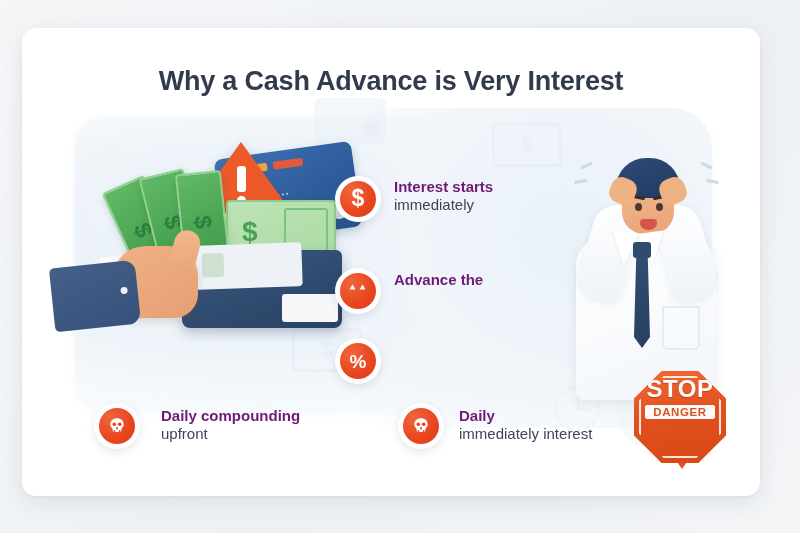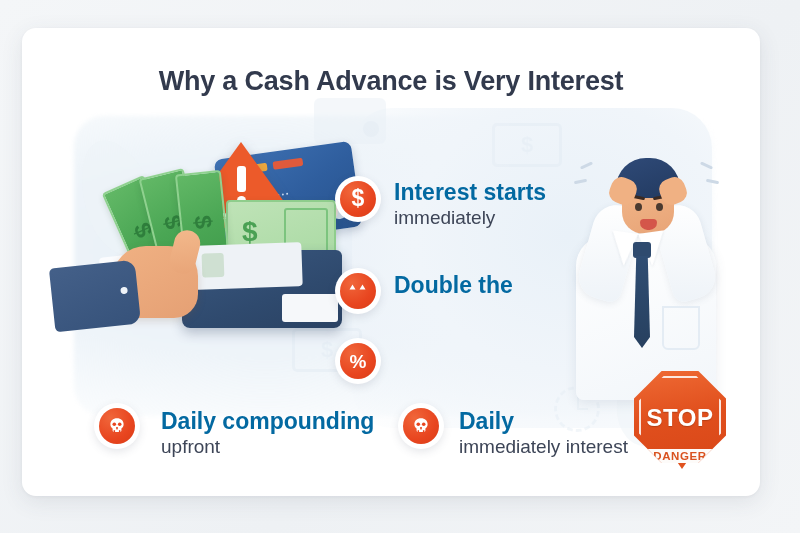--- a/index.html
+++ b/index.html
@@ -124,22 +124,22 @@
   }
   .disc .glyph-dollar { font-size: 23px; font-weight: bold; line-height: 1; margin-top: -1px;}
   .disc .glyph-pct    { font-size: 19px; font-weight: bold; line-height: 1;}
   .disc svg { display:block; }
 
   .btext {
     position: absolute;
     color: #2f3748;
     line-height: 1.22;
   }
-  .btext .l1 { font-weight: bold; font-size: 23px; display:block; color:#0369a1;}
-  .btext .l2 { font-weight: normal; font-size: 19px; display:block; color:#3d4557;}
+  .btext .l1 { font-weight: bold; font-size: 15px; display:block; color:#701a75;}
+  .btext .l2 { font-weight: normal; font-size: 15px; display:block; color:#3d4557;}
   .btext.single { font-size: 19.5px; color: #39414f; }
 
   
   .ill-left { position: absolute; left: 52px; top: 100px; width: 290px; height: 270px; }
 
   .cc {
     position: absolute; left: 145px; top: 22px;
     width: 138px; height: 86px;
     background: linear-gradient(150deg, #3f72b4 0%, #2f5e9e 55%, #27528c 100%);
     border-radius: 8px;
@@ -316,35 +316,35 @@
   .r-handL{position:absolute; left:60px; top:58px; width:26px;height:26px;background:#f0b183;border-radius:10px;transform:rotate(22deg);}
   .r-handR{position:absolute; left:110px; top:58px; width:26px;height:26px;background:#f0b183;border-radius:10px;transform:rotate(-22deg);}
   .stressline{position:absolute; width:13px;height:3px;background:#cdd9e6;border-radius:2px;}
 
   
   .stopsign{
     position:absolute; left:612px; top:343px;
     width:92px; height:92px;
     background: linear-gradient(170deg,#ef6a34 0%,#e04f1d 50%,#d94718 100%);
     clip-path: polygon(30% 0,70% 0,100% 30%,100% 70%,70% 100%,30% 100%,0 70%,0 30%);
-    display:flex; flex-direction:column; align-items:center; justify-content:flex-end;
+    display:flex; flex-direction:column; align-items:center; justify-content:flex-start;
     box-shadow: 0 4px 10px rgba(60,70,90,.20);
   }
   .stopsign .inner{
     position:absolute; left:5px; top:5px; right:5px; bottom:5px;
     clip-path: polygon(30% 0,70% 0,100% 30%,100% 70%,70% 100%,30% 100%,0 70%,0 30%);
     border: 2px solid rgba(255,255,255,0.85);
     box-sizing: border-box;
   }
   .stopsign .stop-t{
     position:relative; font-size:24px; font-weight:bold; color:#fff; letter-spacing:0.5px;
     text-shadow: 0 1px 1px rgba(140,50,15,.5); margin-top:4px;
   }
   .stopsign .danger-w{
-    position:relative; margin-top:17px; background:#fdfbf9; padding:1px 8px; border-radius:2px;
+    position:relative; margin-top:2px; background:#fdfbf9; padding:1px 8px; border-radius:2px;
   }
   .stopsign .danger-t{ font-size:11.5px; font-weight:bold; color:#d9521f; letter-spacing:0.6px;}
   .stop-tip{
     position:absolute; left:651px; top:428px; width:0;height:0;
     border-left:9px solid transparent; border-right:9px solid transparent;
     border-top:13px solid #e0521e;
   }
 </style>
 </head>
 <body>
@@ -446,21 +446,21 @@
 
     <div class="badge" style="left:313px; top:240px;">
       <div class="disc">
         <svg width="22" height="18" viewBox="0 0 22 18" aria-hidden="true">
           <path d="M5.5 16.5 V7.5 H2.5 L5.5 2.5 L8.5 7.5 H5.5 Z" fill="#ffffff"></path>
           <path d="M15.5 16.5 V7.5 H12.5 L15.5 2.5 L18.5 7.5 H15.5 Z" fill="#ffffff"></path>
         </svg>
       </div>
     </div>
     <div class="btext" style="left:372px; top:243px;">
-      <span class="l1">Double the</span>
+      <span class="l1">Advance the</span>
     </div>
 
     <div class="badge" style="left:313px; top:310px;">
       <div class="disc">
         <span class="glyph-pct">%</span>
       </div>
     </div>
 
     <div class="badge" style="left:72px; top:375px;">
       <div class="disc">

